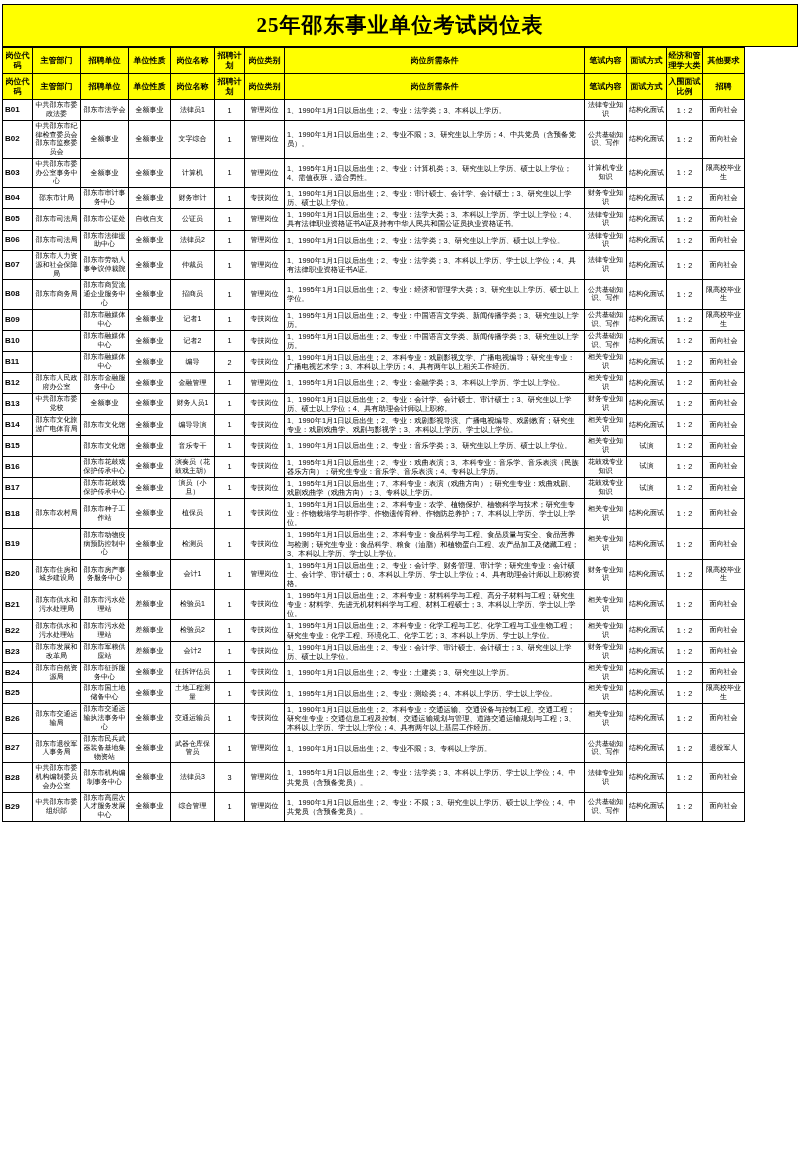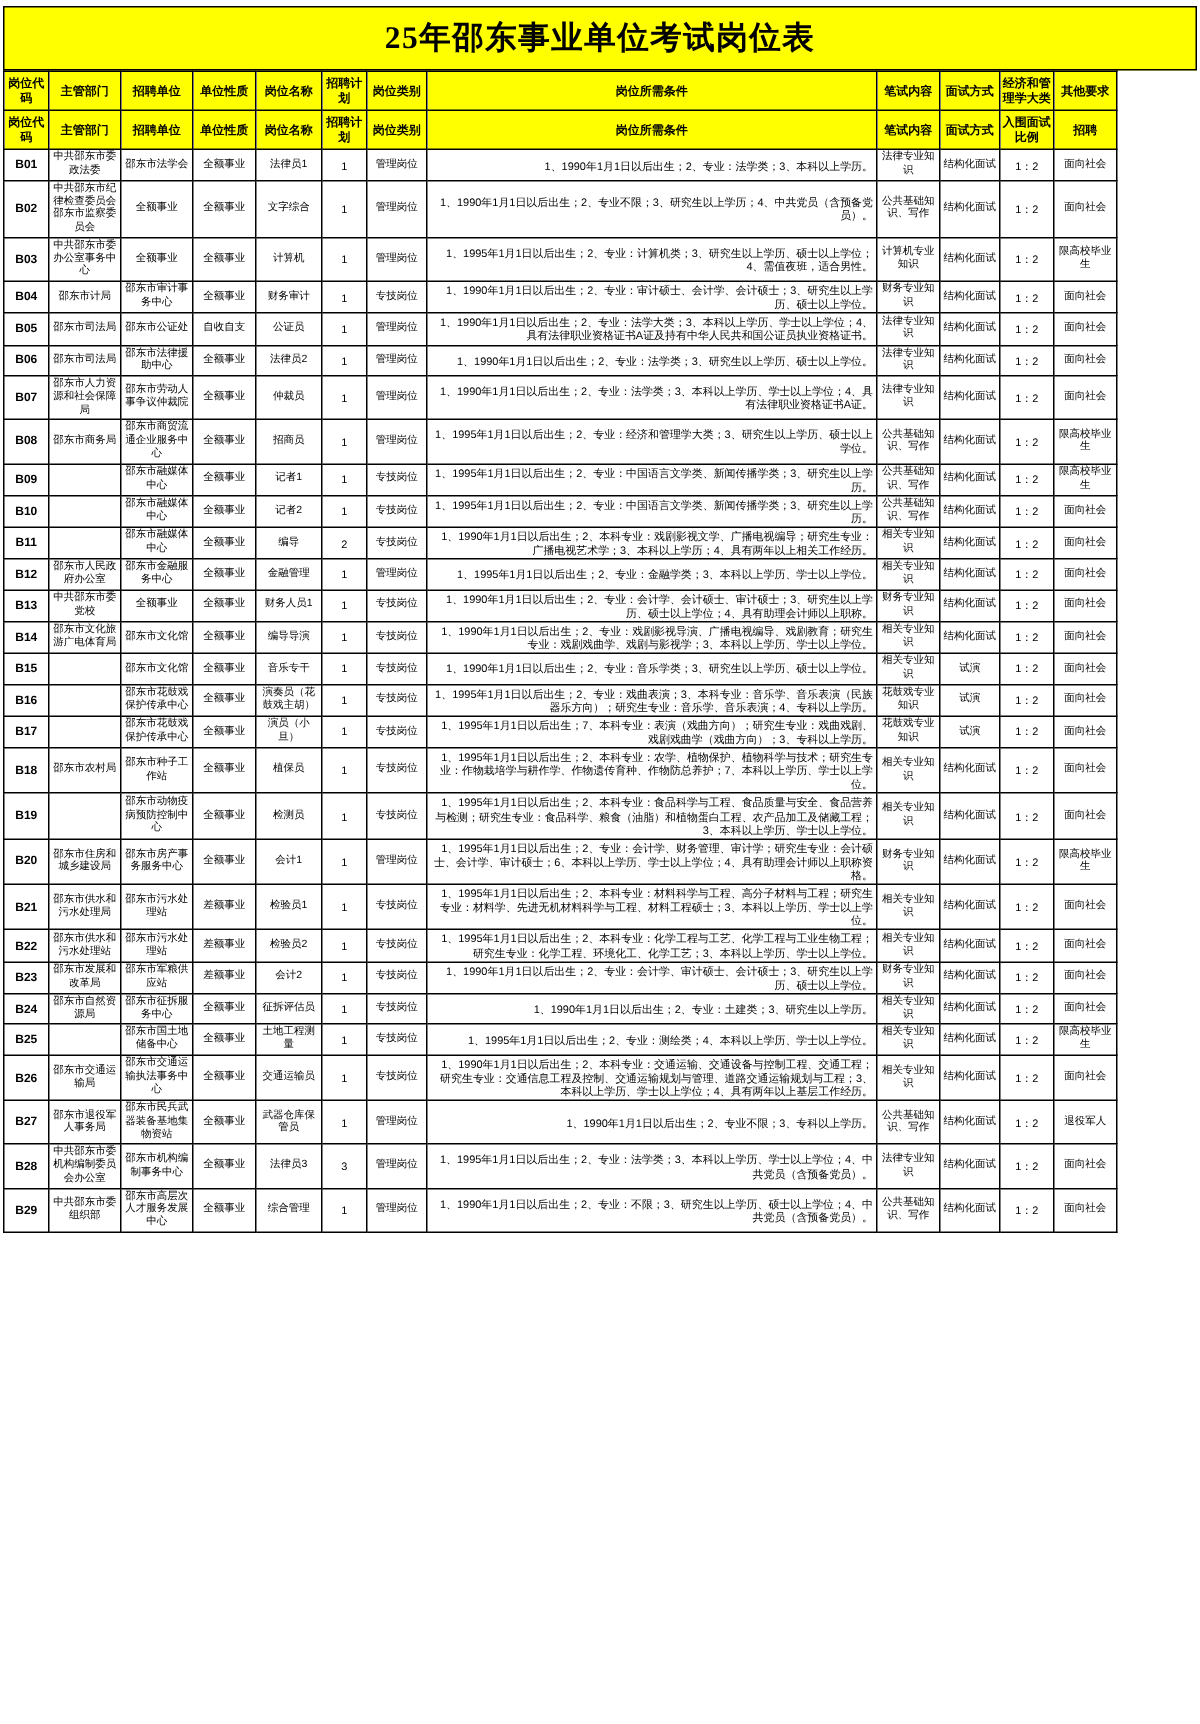--- a/index.html
+++ b/index.html
@@ -37,23 +37,23 @@
     overflow:hidden;
   }
   thead td{
     background:#ffff00;
     font-weight:bold;
     text-align:center;
     font-size:8px;
     line-height:1.2;
     padding:3px 1px;
   }
-  .c-code{text-align:center;font-weight:bold;font-size:8px;}
+  .c-code{text-align:left;font-weight:bold;font-size:8px;}
   .c-center{text-align:center;}
-  .c-left{text-align:right;}
+  .c-left{text-align:left;}
   .sub{font-size:7px;}
   col.w-code{width:30px;}
   col.w-dept{width:48px;}
   col.w-unit{width:48px;}
   col.w-nature{width:42px;}
   col.w-post{width:44px;}
   col.w-plan{width:30px;}
   col.w-type{width:40px;}
   col.w-cond{width:300px;}
   col.w-written{width:42px;}

